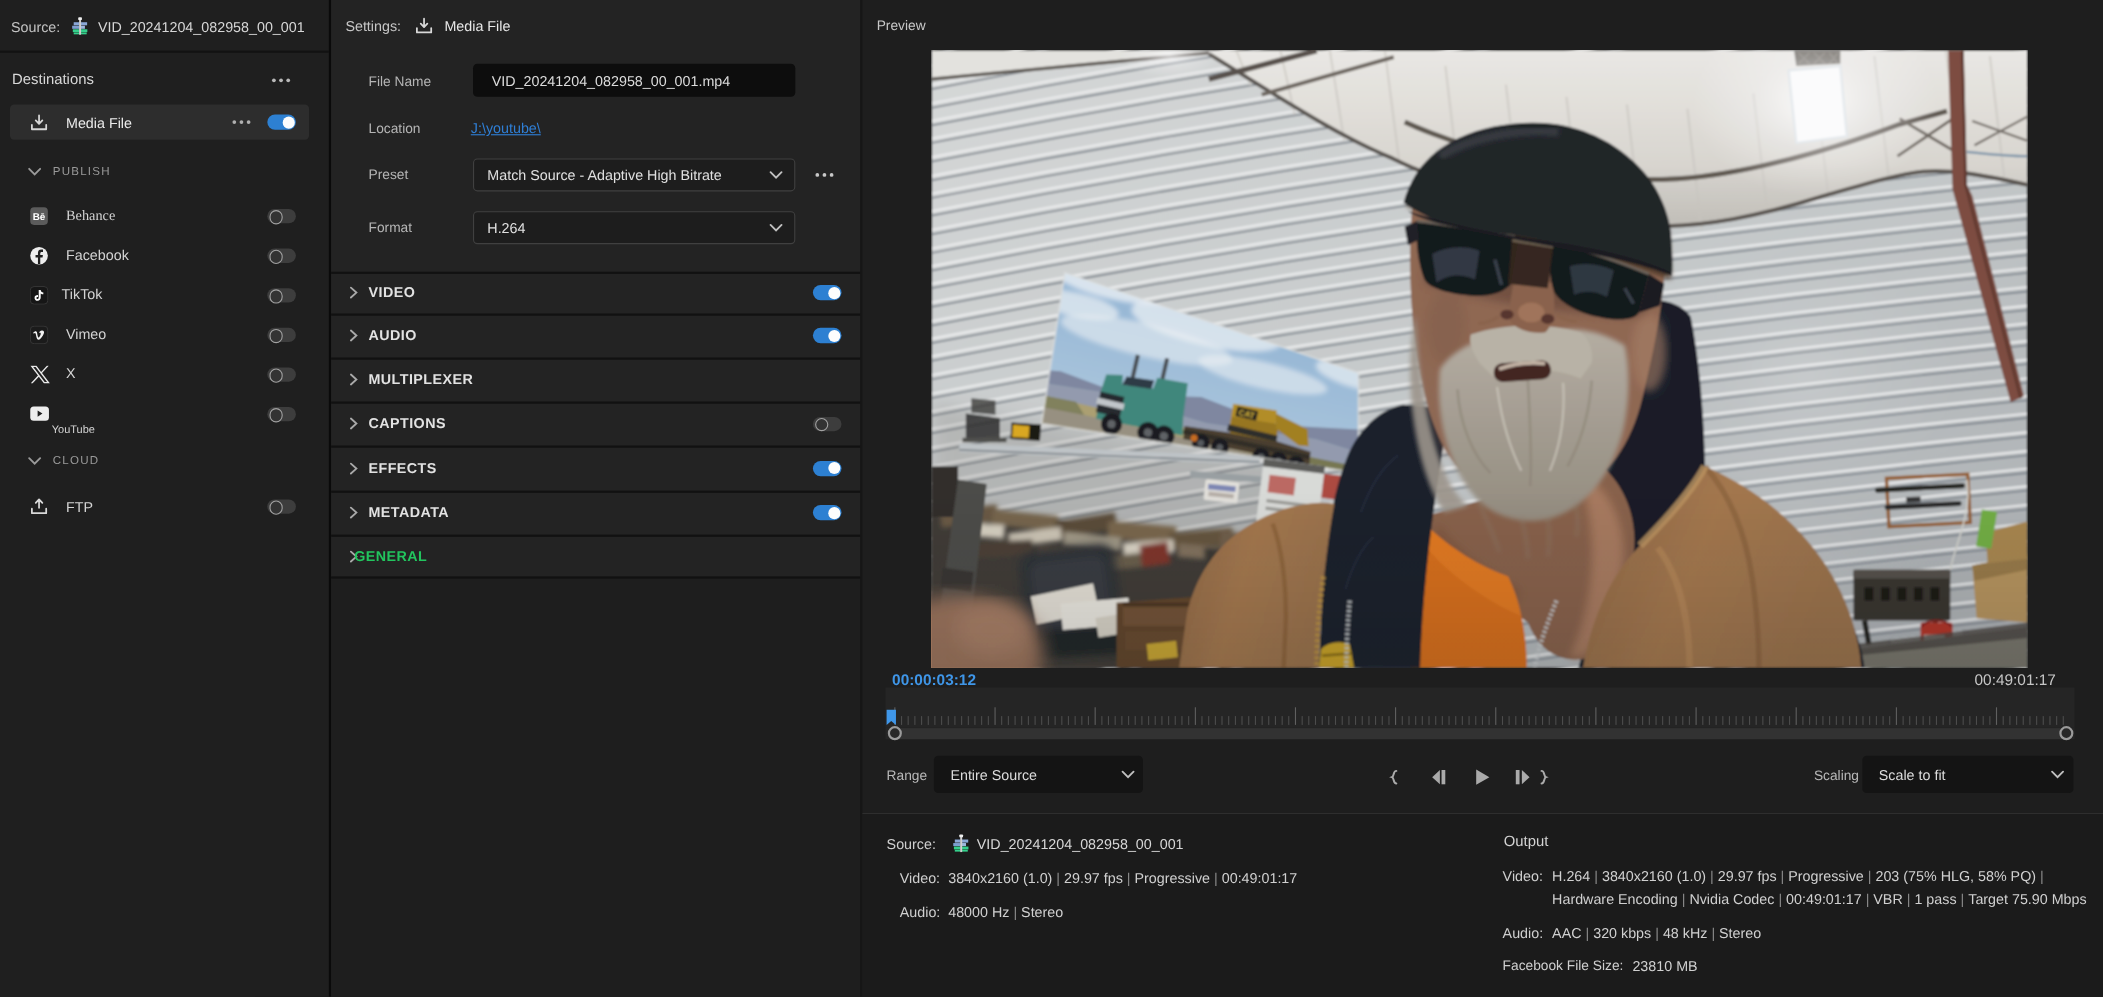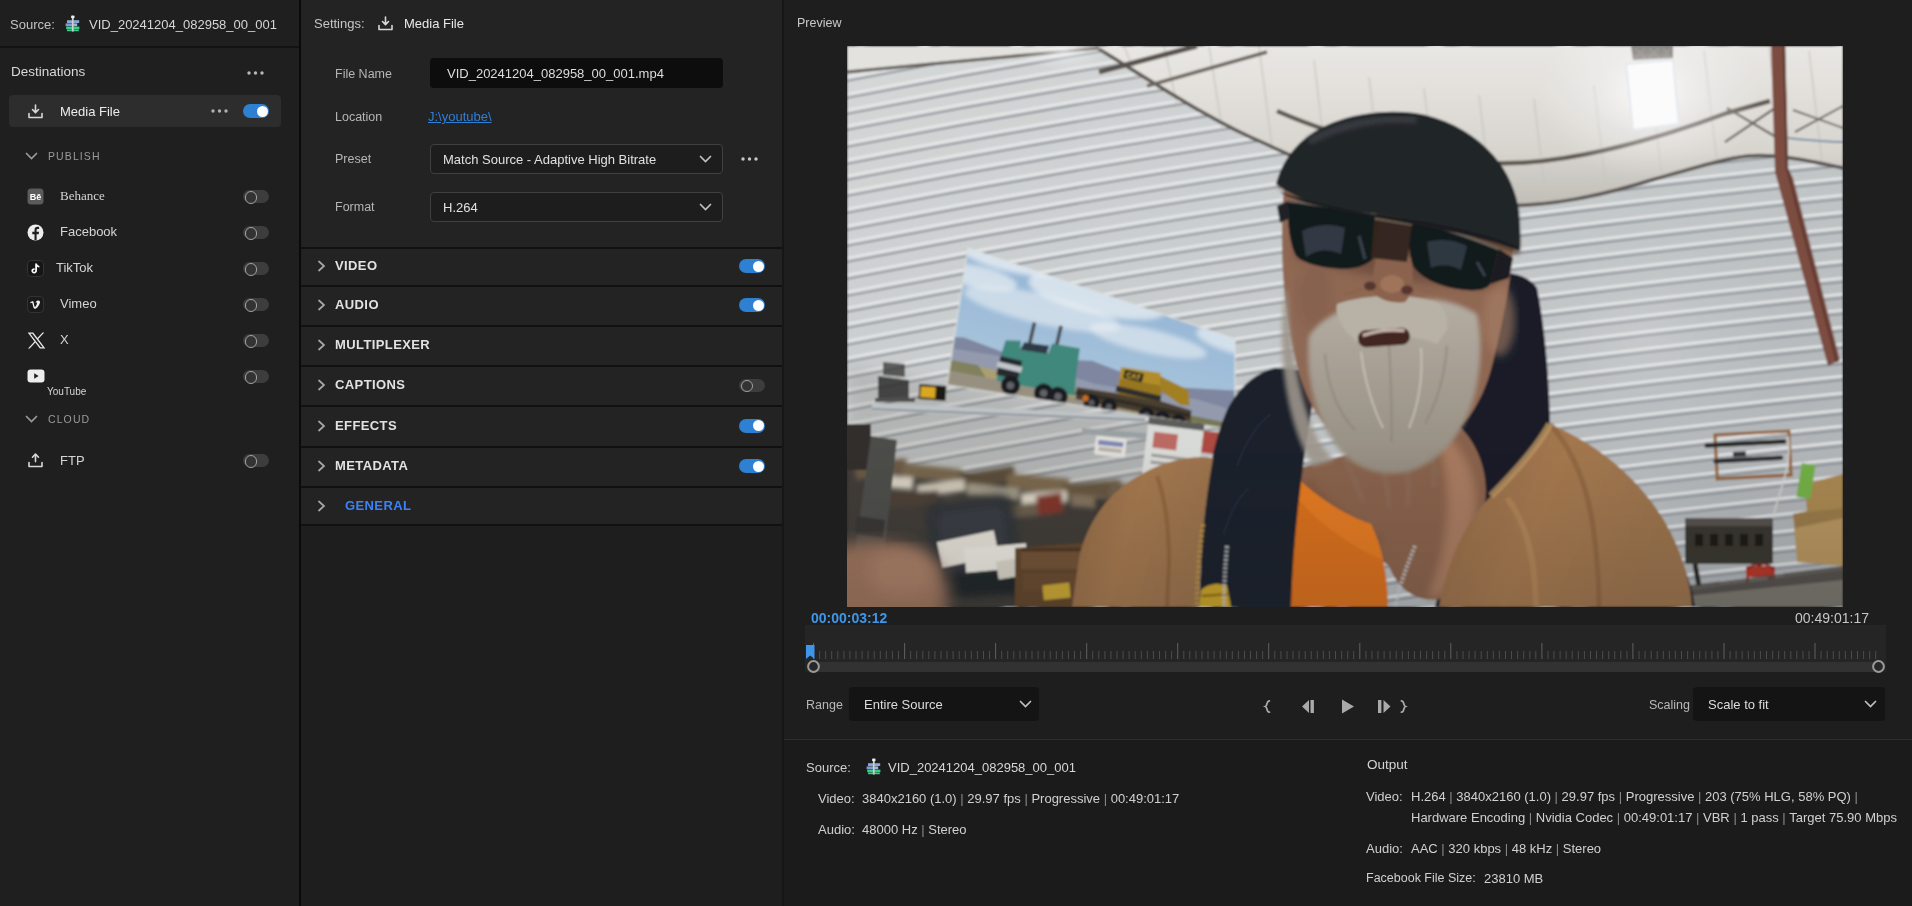--- a/index.html
+++ b/index.html
@@ -157,21 +157,21 @@
 <div class="abs" style="left:301px;top:446px;width:481px;height:2px;background:#111111"></div>
 <svg class="abs" style="left:316px;top:460.0px" width="10" height="12">
     <path d="M3 1.5 L8 6 L3 10.5" stroke="#a8a8a8" stroke-width="1.7" fill="none" stroke-linecap="round"></path>
   </svg>
 <div class="abs" style="left:335px;top:458.0px;font-size:13px;color:#e2e2e2;font-weight:700;letter-spacing:0.4px;">METADATA</div>
 <div class="abs tgon" style="left:739px;top:459.0px"></div>
 <div class="abs" style="left:301px;top:486px;width:481px;height:2px;background:#111111"></div>
 <svg class="abs" style="left:316px;top:499.5px" width="10" height="12">
     <path d="M3 1.5 L8 6 L3 10.5" stroke="#a8a8a8" stroke-width="1.7" fill="none" stroke-linecap="round"></path>
   </svg>
-<div class="abs" style="left:345px;top:497.5px;font-size:13px;color:#3b82f6;font-weight:700;letter-spacing:0.4px;text-align:center;">GENERAL</div>
+<div class="abs" style="left:322px;top:497.5px;font-size:13px;color:#22c55e;font-weight:700;letter-spacing:0.4px;text-align:center;">GENERAL</div>
 <div class="abs" style="left:301px;top:524px;width:481px;height:2px;background:#111111"></div>
 <div class="abs" style="left:797px;top:16px;font-size:12.5px;color:#c8c8c8;font-weight:400;">Preview</div>
 <svg class="abs" style="left:847px;top:46px" width="996" height="561" viewBox="0 0 996 561">
 <defs>
 <linearGradient id="wallg" x1="0" y1="0" x2="0.75" y2="1">
 <stop offset="0" stop-color="#d9dbda"></stop>
         <stop offset="0.5" stop-color="#c9cdcd"></stop>
         <stop offset="1" stop-color="#afb3b5"></stop>
 </linearGradient>
 <linearGradient id="ceilg" x1="0" y1="0" x2="0" y2="1">

